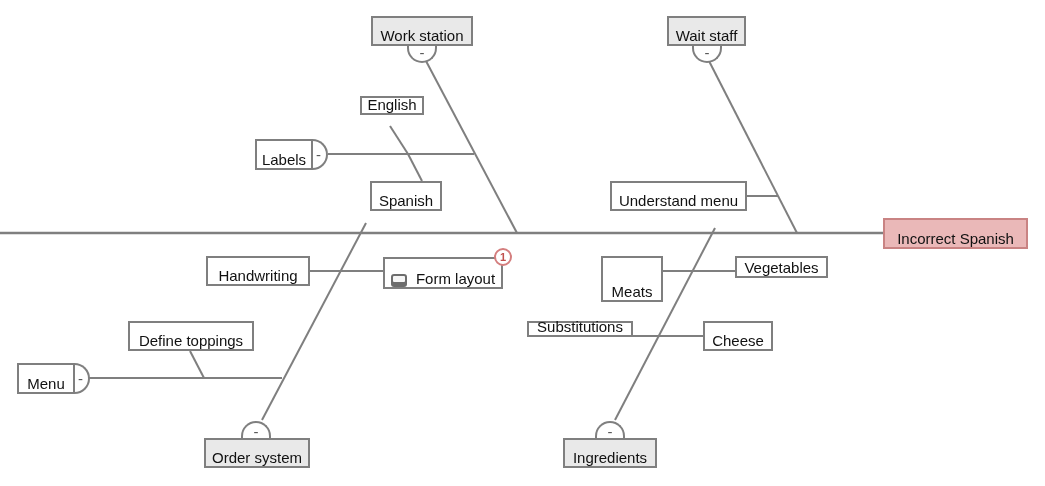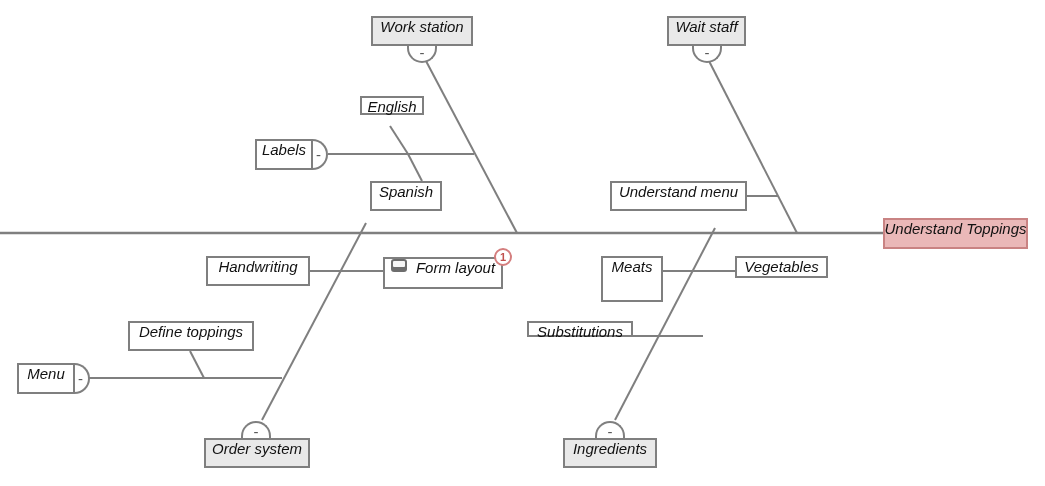--- a/index.html
+++ b/index.html
@@ -12,25 +12,24 @@
   }
   #lines{position:absolute;left:0;top:0;z-index:0;}
   .node{
     position:absolute;
     box-sizing:border-box;
     border:2px solid #7f7f7f;
     background:#ffffff;
     color:#111111;
     font-size:15px;
     display:flex;
-    align-items:flex-start;
+    align-items:flex-end;
     justify-content:center;
     z-index:2;
     white-space:nowrap;
-    font-style:italic;
   }
   .node.cat{background:#e9e9e9;}
   .node.problem{
     background:#eab8b8;
     border-color:#c98383;
   }
   .bump{
     position:absolute;
     box-sizing:border-box;
     background:#ffffff;
@@ -170,22 +169,25 @@
 
   <div class="node" style="left:601px;top:256px;width:62px;height:46px">
     <span>Meats</span>
   </div>
   <div class="node" style="left:735px;top:256px;width:93px;height:22px">
     <span>Vegetables</span>
   </div>
   <div class="node" style="left:527px;top:321px;width:106px;height:16px">
     <span>Substitutions</span>
   </div>
+  <div class="node" style="left:703px;top:321px;width:70px;height:30px">
+    <span>Cheese</span>
+  </div>
 
   <div class="node problem" style="left:883px;top:218px;width:145px;height:31px">
-    <span>Understand Toppings</span>
+    <span>Incorrect Spanish</span>
   </div>
 
   <div class="badge">
     <span>1</span>
   </div>
 
 </div>
 
 </body></html>

